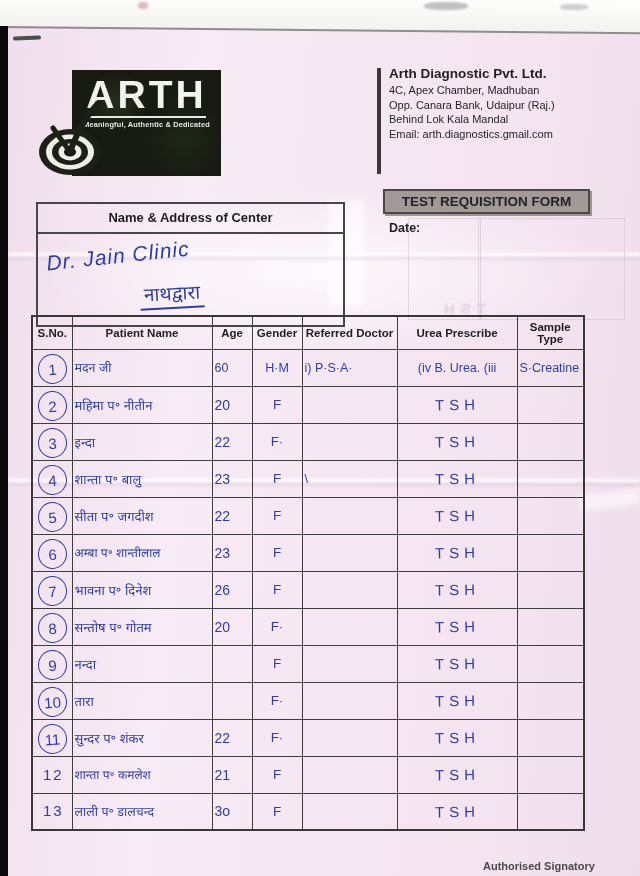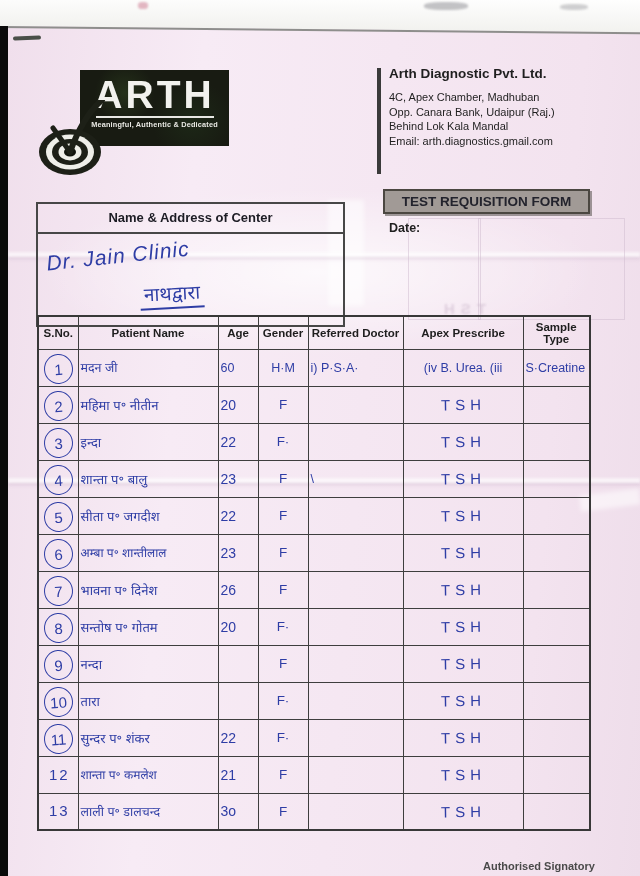--- a/index.html
+++ b/index.html
@@ -26,55 +26,55 @@
   }
   .crease-h{position:absolute;left:0;width:100%;height:5px;background:rgba(255,255,255,.6);
     box-shadow:0 2px 3px rgba(190,160,185,.35);filter:blur(1px);}
   .crease-patch{position:absolute;background:rgba(255,255,255,.55);filter:blur(2px);}
   .bleed{position:absolute;color:#cbb7cb;opacity:.55;filter:blur(1.1px);
     transform:scaleX(-1);font-weight:bold;letter-spacing:6px;font-size:15px;}
   .bleed-grid{position:absolute;border:1px solid rgba(205,185,205,.5);filter:blur(.6px);}
   .dash{position:absolute;background:#4a4f49;transform:rotate(-2deg);border-radius:2px;}
   
   .logo-box{
-    position:absolute;left:72px;top:48px;width:149px;height:76px;
+    position:absolute;left:64px;top:48px;width:149px;height:106px;
     background:
       radial-gradient(circle 30px at 30% 30%, rgba(60,90,40,.35), rgba(0,0,0,0)),
       radial-gradient(circle 40px at 75% 65%, rgba(40,70,35,.3), rgba(0,0,0,0)),
       #181b12;
     color:#f2f2ee;text-align:center;z-index:2;padding-top:4px;box-sizing:border-box;
   }
   .logo-brand{font-size:39px;font-weight:bold;letter-spacing:3px;line-height:42px;
     font-family:"Liberation Sans",sans-serif;}
   .logo-rule{width:118px;height:2px;background:#e8e8e4;margin:0 auto 1px auto;}
   .logo-sub{font-size:17.5px;font-weight:bold;letter-spacing:1.5px;line-height:20px;}
   .logo-tagline{font-size:7.3px;font-weight:bold;letter-spacing:.2px;margin-top:2px;color:#e9e9e4;}
   .logo-mark{position:absolute;left:18px;top:78px;z-index:3;}
   
   .hdr-bar{position:absolute;left:369px;top:46px;width:4px;height:106px;background:#3a3a3a;}
   .hdr-block{position:absolute;left:381px;top:44px;width:250px;color:#1f1f1f;}
-  .hdr-company{font-size:13.5px;font-weight:bold;margin-bottom:9px;}
+  .hdr-company{font-size:13.5px;font-weight:bold;margin-bottom:2px;}
   .hdr-line{font-size:11px;line-height:14.6px;}
   
   .center-box{position:absolute;left:28px;top:180px;width:309px;height:125px;
     border:2px solid #474747;box-sizing:border-box;}
   .center-box-title{height:28px;line-height:28px;text-align:center;font-weight:bold;
     font-size:13px;color:#1c1c24;border-bottom:2px solid #474747;}
   .ink{color:#2e3da5;}
   .hw1{position:absolute;left:8px;top:40px;font-size:21px;font-style:italic;
     transform:rotate(-6deg);letter-spacing:1px;white-space:nowrap;}
   .hw2{position:absolute;left:102px;top:76px;font-size:19px;transform:rotate(-3deg);
     border-bottom:2px solid #2e3da5;padding:0 4px 1px 4px;white-space:nowrap;}
   .form-title{position:absolute;left:375px;top:167px;width:207px;height:25px;
     background:#a19a96;border:2px solid #4b4741;box-sizing:border-box;
     box-shadow:2px 2px 0 rgba(70,65,60,.5);
     text-align:center;line-height:21px;font-weight:bold;font-size:13.5px;color:#23232d;}
   .date-label{position:absolute;left:381px;top:199px;font-size:12.5px;font-weight:bold;color:#1f1f1f;}
   
-  table.req{position:absolute;left:29px;top:293px;border-collapse:collapse;
+  table.req{position:absolute;left:23px;top:293px;border-collapse:collapse;
     table-layout:fixed;width:552px;border:2px solid #383838;}
   table.req th,table.req td{border:1.5px solid #3e3e3e;padding:0 2px;overflow:hidden;
     box-sizing:border-box;}
   table.req th{height:33px;font-size:11.5px;font-weight:bold;color:#1e1e1e;text-align:center;}
   table.req td{height:37px;vertical-align:middle;}
   td.sno{text-align:center;}
   .circle{width:27px;height:28px;border:1.7px solid #2e3da5;border-radius:50%;
     margin:2px auto 0 auto;display:flex;align-items:center;justify-content:center;
     font-size:15px;transform:rotate(-4deg);}
   .plain-sno{font-size:15px;letter-spacing:2px;padding-left:2px;}
@@ -152,21 +152,21 @@
         <col style="width:120px">
         <col style="width:67px">
     </colgroup>
     <tbody>
         <tr>
       <th>S.No.</th>
       <th>Patient Name</th>
       <th>Age</th>
       <th>Gender</th>
       <th>Referred Doctor</th>
-      <th>Apex Prescribe</th>
+      <th>Urea Prescribe</th>
       <th>Sample Type</th>
     </tr>
     <tr class="r1">
       <td class="sno">
             <span class="circle ink">1</span>
           </td>
       <td class="name ink">मदन जी</td>
       <td class="age ink">60</td>
       <td class="gender ink">H·M</td>
       <td class="referred ink">i) P·S·A·</td>

